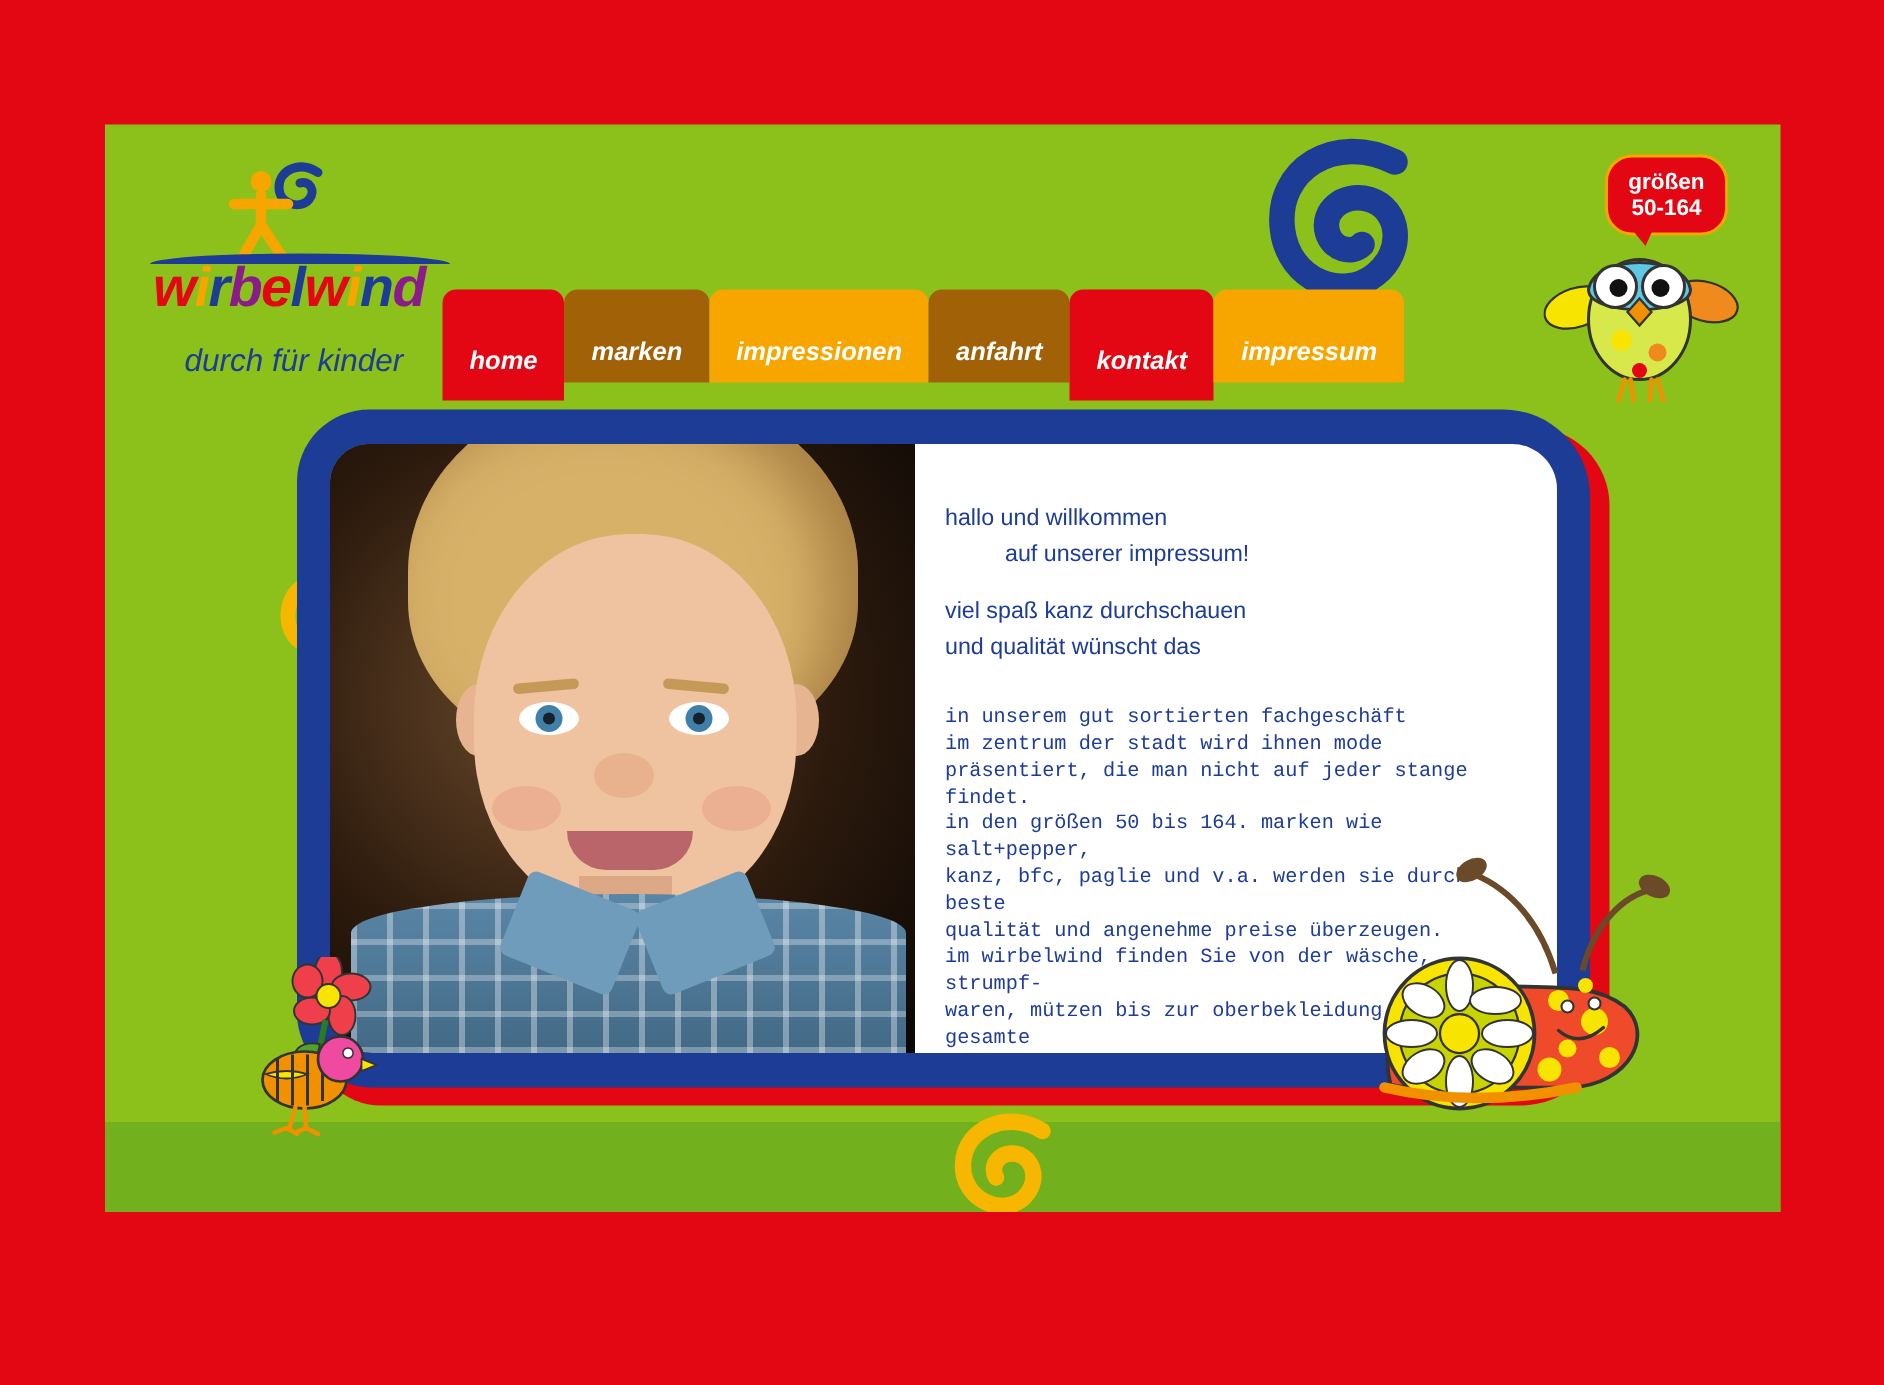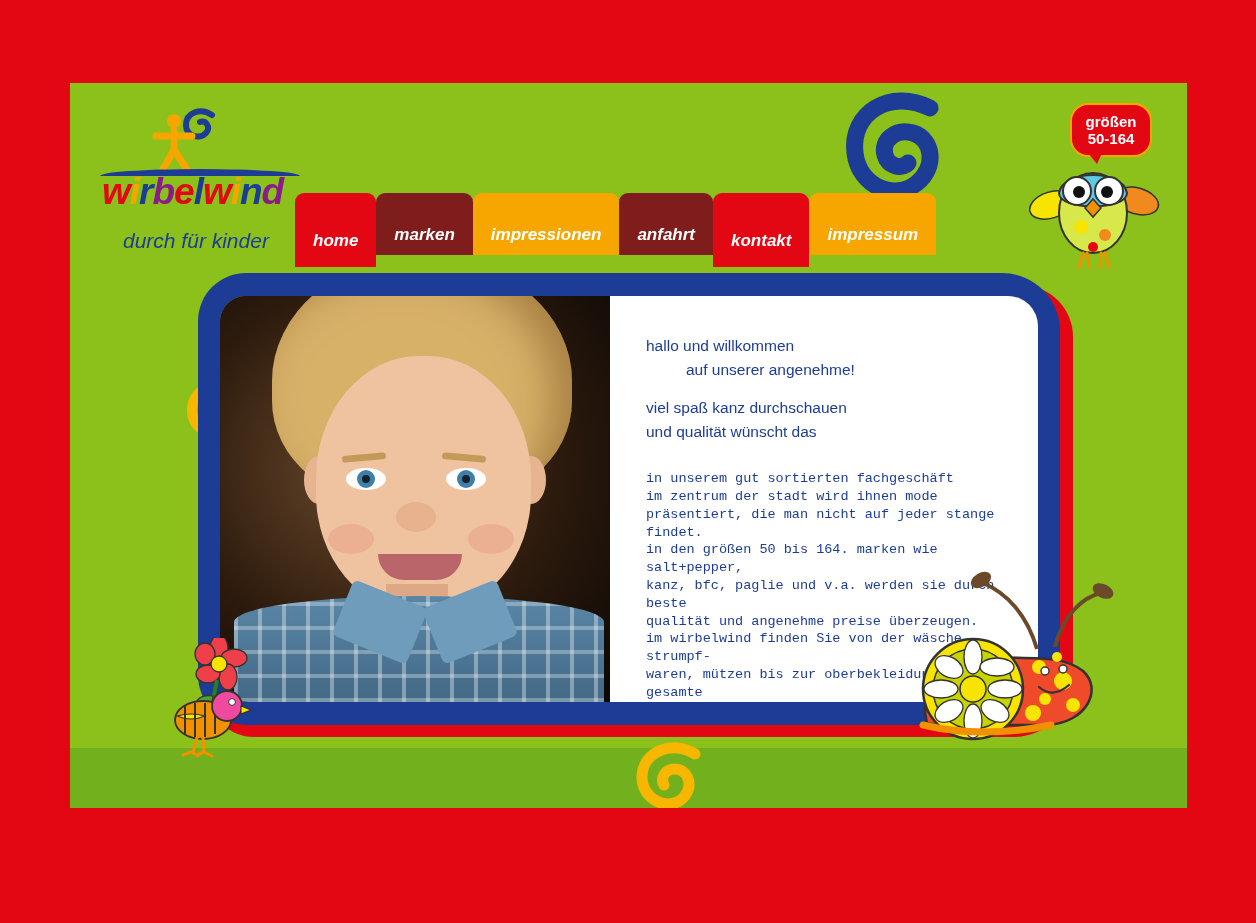--- a/index.html
+++ b/index.html
@@ -112,21 +112,21 @@
     font-style: italic;
     border-radius: 9px 9px 0 0;
     cursor: pointer;
     user-select: none;
     padding: 0 18px;
     box-sizing: border-box;
   }
   .nav-item.tall { height: 74px; }
   .nav-item span { margin-top: 22px; }
   .nav-item.red    { background: #e30613; }
-  .nav-item.blue   { background: #7f1d1d; }
+  .nav-item.blue   { background: #a16207; }
   .nav-item.yellow { background: #f7a600; }
 
   
   .size-badge {
     position: absolute;
     right: 35px;
     top: 20px;
     width: 78px;
     height: 50px;
     background: #e30613;
@@ -217,21 +217,21 @@
       repeating-linear-gradient(90deg, rgba(255,255,255,.35) 0 4px, transparent 4px 24px),
       repeating-linear-gradient(0deg, rgba(255,255,255,.3) 0 4px, transparent 4px 24px),
       linear-gradient(#5a86a6,#3d637f);
     border-radius: 60% 60% 0 0 / 24% 24% 0 0; }
   .ph-collar-l{ position:absolute; left:120px; top:296px; width:80px; height:60px; background:#6e9cba; transform:rotate(22deg); border-radius:6px; }
   .ph-collar-r{ position:absolute; left:210px; top:296px; width:80px; height:60px; background:#6e9cba; transform:rotate(-22deg); border-radius:6px; }
   .ph-neck { position:absolute; left:166px; top:288px; width:62px; height:40px; background:#dda886; border-radius:0 0 30px 30px; }
 
   .text-col {
     flex: 1;
-    padding: 38px 26px 10px 36px;
+    padding: 38px 26px 10px 20px;
     color: #1d3c96;
     box-sizing: border-box;
   }
   .greet { font-size: 15.5px; line-height: 1.55; }
   .greet .indent { display: block; padding-left: 40px; }
   .greet .sp { display: block; height: 14px; }
   .team { padding-left: 100px; display: block; margin-top: 18px; }
   .body-text {
     margin-top: 26px;
     font-size: 13.5px;
@@ -358,21 +358,21 @@
         <div class="ph-mouth"></div>
         <div class="ph-neck"></div>
         <div class="ph-shirt"></div>
         <div class="ph-collar-l"></div>
         <div class="ph-collar-r"></div>
       </div>
 
       <div class="text-col">
         <div class="greet">
           <span>hallo und willkommen</span>
-          <span class="indent">auf unserer angenehme!</span>
+          <span class="indent">auf unserer impressum!</span>
           <span class="sp"></span>
           <span>viel spaß kanz durchschauen</span><br>
           <span>und qualität wünscht das</span>
         </div>
         <div class="body-text" style="white-space:pre-line;font-family:Liberation Mono, monospace;">in unserem gut sortierten fachgeschäft
 im zentrum der stadt wird ihnen mode
 präsentiert, die man nicht auf jeder stange findet.
 in den größen 50 bis 164. marken wie salt+pepper,
 kanz, bfc, paglie und v.a. werden sie durch beste
 qualität und angenehme preise überzeugen.

